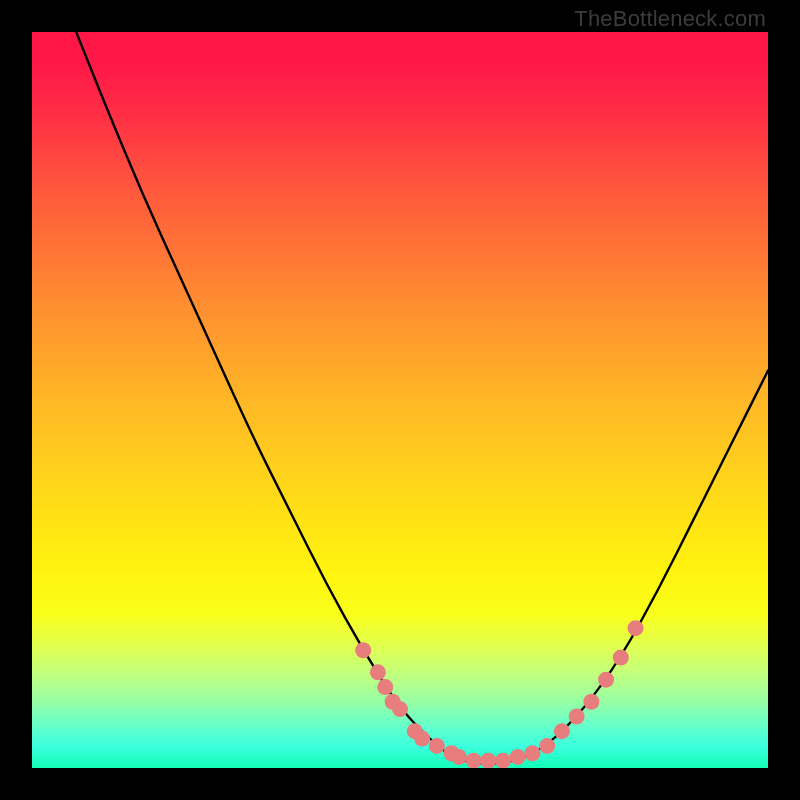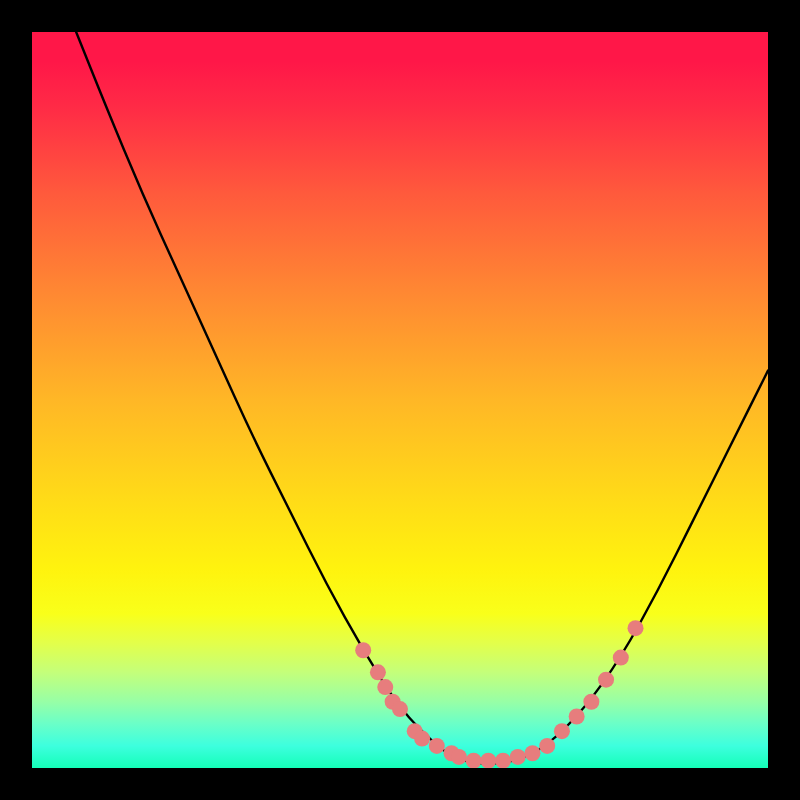--- a/index.html
+++ b/index.html
@@ -96,13 +96,14 @@
           <circle cx="515.1999999999999" cy="713.92" r="8" fill="#e77d7d"></circle>
           <circle cx="529.92" cy="699.2" r="8" fill="#e77d7d"></circle>
           <circle cx="544.64" cy="684.48" r="8" fill="#e77d7d"></circle>
           <circle cx="559.36" cy="669.76" r="8" fill="#e77d7d"></circle>
           <circle cx="574.08" cy="647.6800000000001" r="8" fill="#e77d7d"></circle>
           <circle cx="588.8000000000001" cy="625.6" r="8" fill="#e77d7d"></circle>
           <circle cx="603.52" cy="596.16" r="8" fill="#e77d7d"></circle>
         </g>
     </svg>
   </div>
+  <div class="watermark">TheBottleneck.com</div>
 </div>
 
 </body></html>

